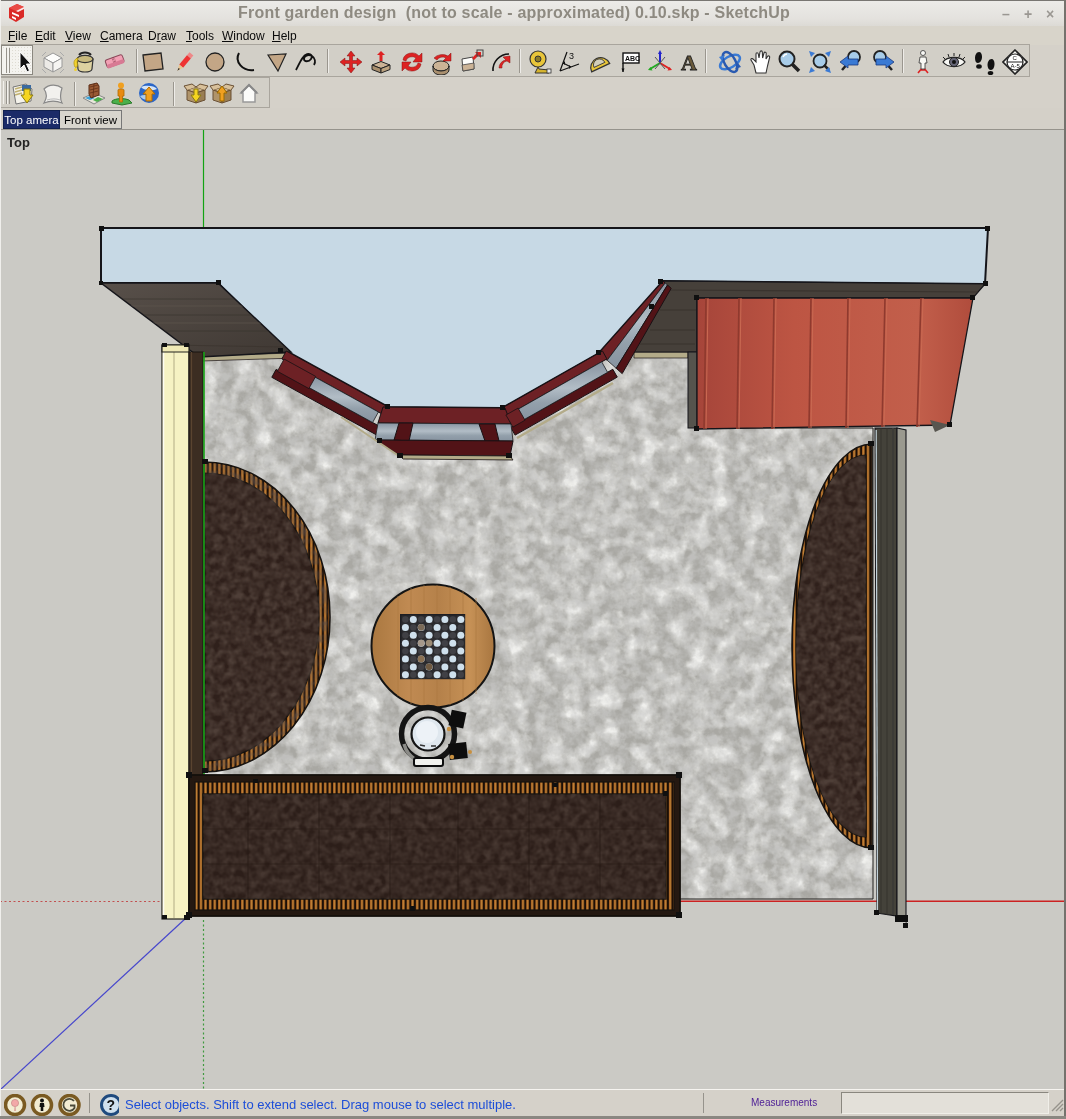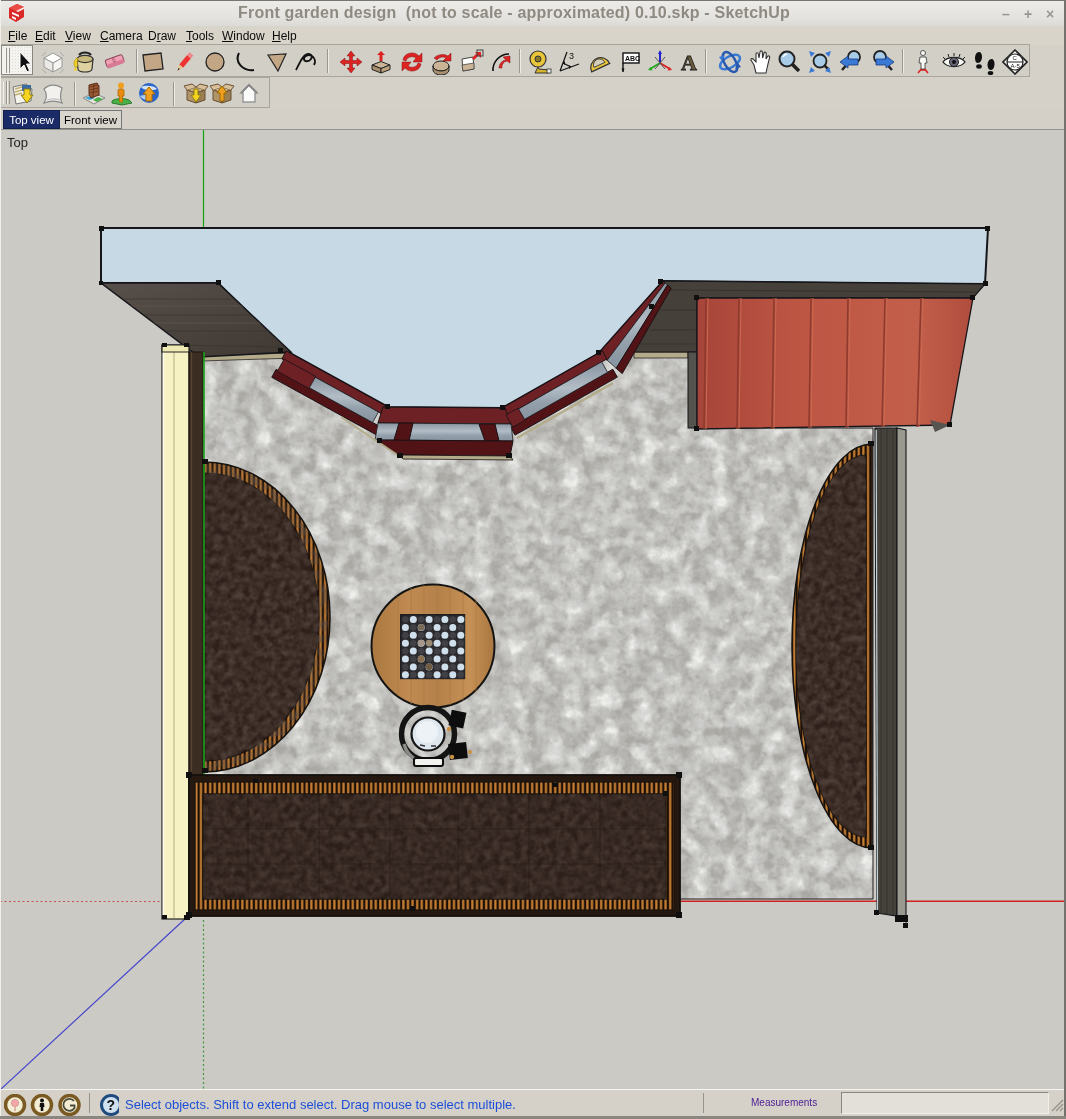--- a/index.html
+++ b/index.html
@@ -29,21 +29,21 @@
      background:#f4f3ef;border:1px solid #8a877f;
      background-image:radial-gradient(#dddbd2 20%,transparent 20%);
      background-size:3px 3px;}
   #tabrow{left:0;top:108px;width:1066px;height:22px;background:#d4d0c8;}
   .tab{position:absolute;top:2px;height:19px;font-size:11.5px;line-height:19px;
        text-align:center;box-sizing:border-box;}
   #tab1{left:3px;width:57px;background:#1b2b68;color:#fff;border:1px solid #10204f;}
   #tab2{left:60px;width:62px;background:#d8d5cd;color:#000;
         border:1px solid #777;border-left:none;}
   #tabline{left:0;top:129px;width:1066px;height:1px;background:#96938c;}
-  #canvas{left:0;top:130px;width:1066px;height:959px;background:#fdba74;}
+  #canvas{left:0;top:130px;width:1066px;height:959px;background:#fdba74;font-weight:bold;}
   #statusbar{left:0;top:1089px;width:1066px;height:30px;background:#d5d1c9;
      border-top:1px solid #f6f4f0;box-sizing:border-box;}
   #stext{left:125px;top:7px;font-size:13px;color:#1d4ed8;}
   #mlabel{left:751px;top:7px;font-size:10px;color:#4c1d95;}
   #mbox{left:841px;top:2px;width:206px;height:20px;background:#e3e0d9;
      border:1px solid #8a877f;border-bottom-color:#f0eee8;border-right-color:#f0eee8;}
   #brd-l{left:0;top:0;width:1px;height:1119px;background:#f0efec;}
   #brd-r{left:1064px;top:0;width:2px;height:1119px;background:#75726d;}
   #brd-b{left:0;top:1116px;width:1066px;height:3px;background:#8a8781;}
 </style>
@@ -304,21 +304,21 @@
       <path d="M4,9 L1,5 L9,3 L13,6 M22,9 L25,5 L17,3 L13,6" fill="#d8c09a" stroke="#6a5034" stroke-width="1"></path>
       <path d="M13,5 L18,12 L15,12 L15,20 L11,20 L11,12 L8,12 Z" fill="#f0a020" stroke="#9a6a00" stroke-width="1"></path>
     </svg>
     <svg class="icon" style="left:234.6px;top:3px" width="26" height="26" viewBox="0 0 26 26">
       <path d="M5,12 L13,4 L21,12 L19,12 L19,21 L7,21 L7,12 Z" fill="#fbfbf9" stroke="#999" stroke-width="1.5"></path>
       <path d="M5,12 L13,4 L21,12" fill="none" stroke="#888" stroke-width="2"></path>
     </svg>
 </div>
 
 <div class="abs" id="tabrow">
-  <div class="tab" id="tab1">Top view</div>
+  <div class="tab" id="tab1">Top amera</div>
   <div class="tab" id="tab2">Front view</div>
 </div>
 <div class="abs" id="tabline"></div>
 
 <div class="abs" id="canvas">
 <svg width="1066" height="959" viewBox="0 130 1066 959">
 <defs>
   <linearGradient id="glassg" x1="0" y1="0" x2="0" y2="1">
     <stop offset="0" stop-color="#8793a0"></stop>
           <stop offset="0.45" stop-color="#b2bdc6"></stop>

